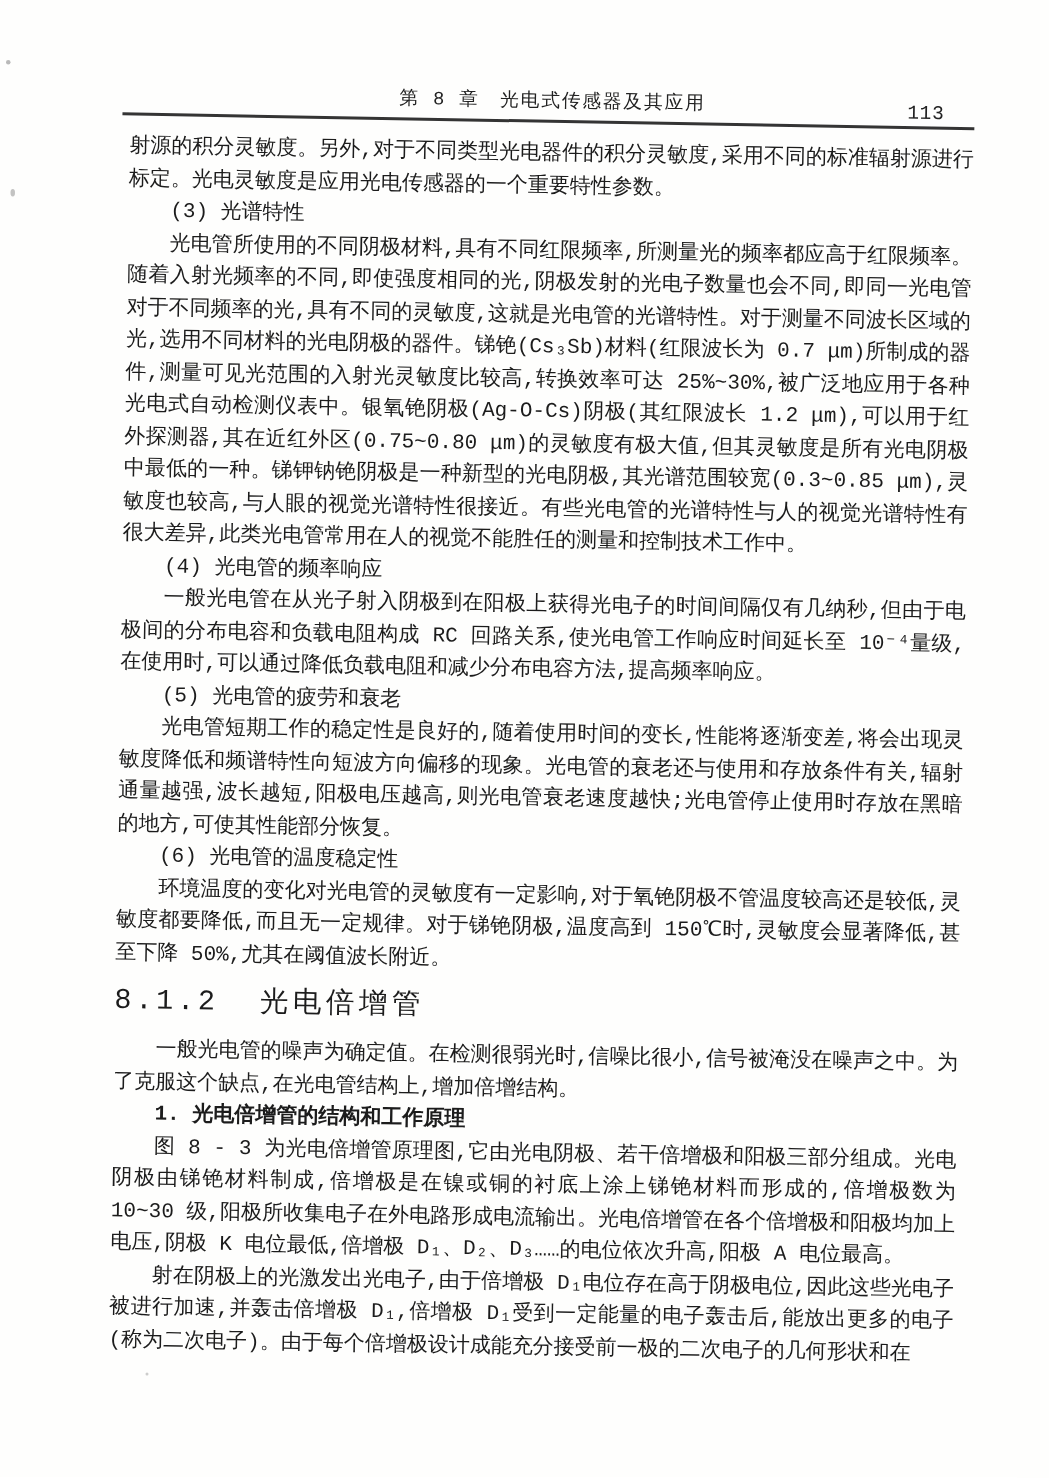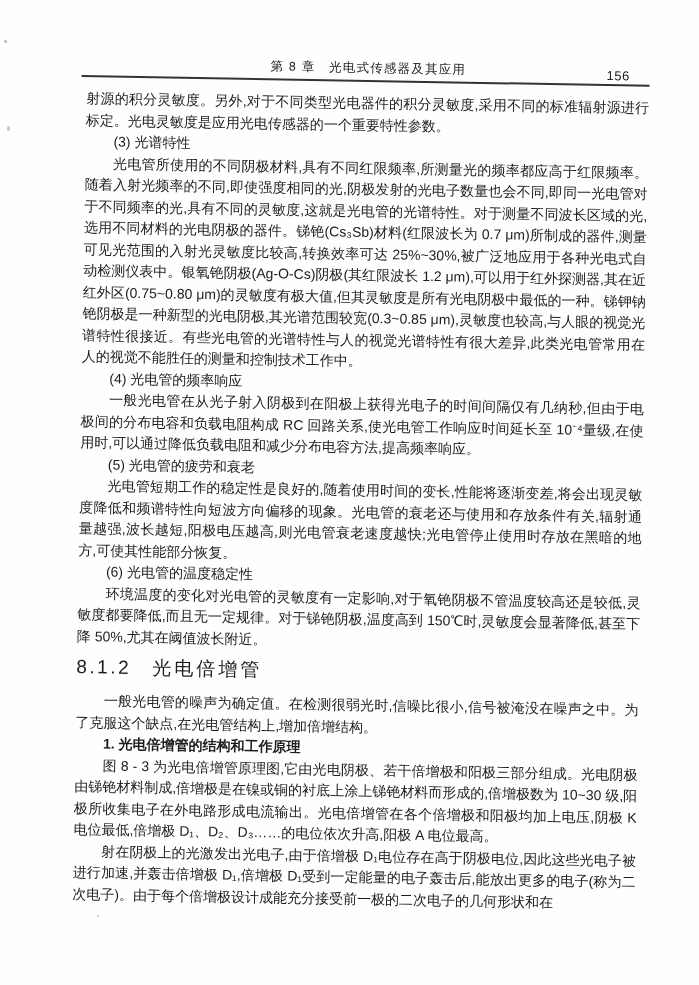--- a/index.html
+++ b/index.html
@@ -1,19 +1,19 @@
 <!DOCTYPE html>
 <html><head>
 <meta charset="utf-8">
 <style>
   html, body { margin:0; padding:0; background:#ffffff; }
   .page {
     position:relative; width:699px; height:985px;
     background:#fefefd; overflow:hidden;
-    font-family:Liberation Sans, sans-serif;
+    font-family:Liberation Mono, monospace;
   }
   
   .scan-rotate {
     position:absolute; left:87px; top:56px; width:563px;
     transform:rotate(1deg); transform-origin:0 0;
     color:#1c1c1c;
   }
   .running-head {
     position:relative; text-align:center;
     font-size:12.5px; letter-spacing:1.2px; line-height:15px; height:16px;
@@ -53,21 +53,21 @@
 <div class="page">
 
   <span class="speck speck-1"></span>
   <span class="speck speck-2"></span>
   <span class="speck speck-3"></span>
 
   <div class="scan-rotate">
 
     <div class="running-head">
       <span>第 8 章　光电式传感器及其应用</span>
-      <span class="page-number">156</span>
+      <span class="page-number">113</span>
     </div>
     <div class="head-rule"></div>
 
     <div class="body-text">
 
       <p>射源的积分灵敏度。另外,对于不同类型光电器件的积分灵敏度,采用不同的标准辐射源进行标定。光电灵敏度是应用光电传感器的一个重要特性参数。</p>
       <p class="indent">(3) 光谱特性</p>
       <p class="indent">光电管所使用的不同阴极材料,具有不同红限频率,所测量光的频率都应高于红限频率。随着入射光频率的不同,即使强度相同的光,阴极发射的光电子数量也会不同,即同一光电管对于不同频率的光,具有不同的灵敏度,这就是光电管的光谱特性。对于测量不同波长区域的光,选用不同材料的光电阴极的器件。锑铯(Cs₃Sb)材料(红限波长为 0.7 μm)所制成的器件,测量可见光范围的入射光灵敏度比较高,转换效率可达 25%~30%,被广泛地应用于各种光电式自动检测仪表中。银氧铯阴极(Ag-O-Cs)阴极(其红限波长 1.2 μm),可以用于红外探测器,其在近红外区(0.75~0.80 μm)的灵敏度有极大值,但其灵敏度是所有光电阴极中最低的一种。锑钾钠铯阴极是一种新型的光电阴极,其光谱范围较宽(0.3~0.85 μm),灵敏度也较高,与人眼的视觉光谱特性很接近。有些光电管的光谱特性与人的视觉光谱特性有很大差异,此类光电管常用在人的视觉不能胜任的测量和控制技术工作中。</p>
       <p class="indent">(4) 光电管的频率响应</p>
       <p class="indent">一般光电管在从光子射入阴极到在阳极上获得光电子的时间间隔仅有几纳秒,但由于电极间的分布电容和负载电阻构成 RC 回路关系,使光电管工作响应时间延长至 10⁻⁴量级,在使用时,可以通过降低负载电阻和减少分布电容方法,提高频率响应。</p>

